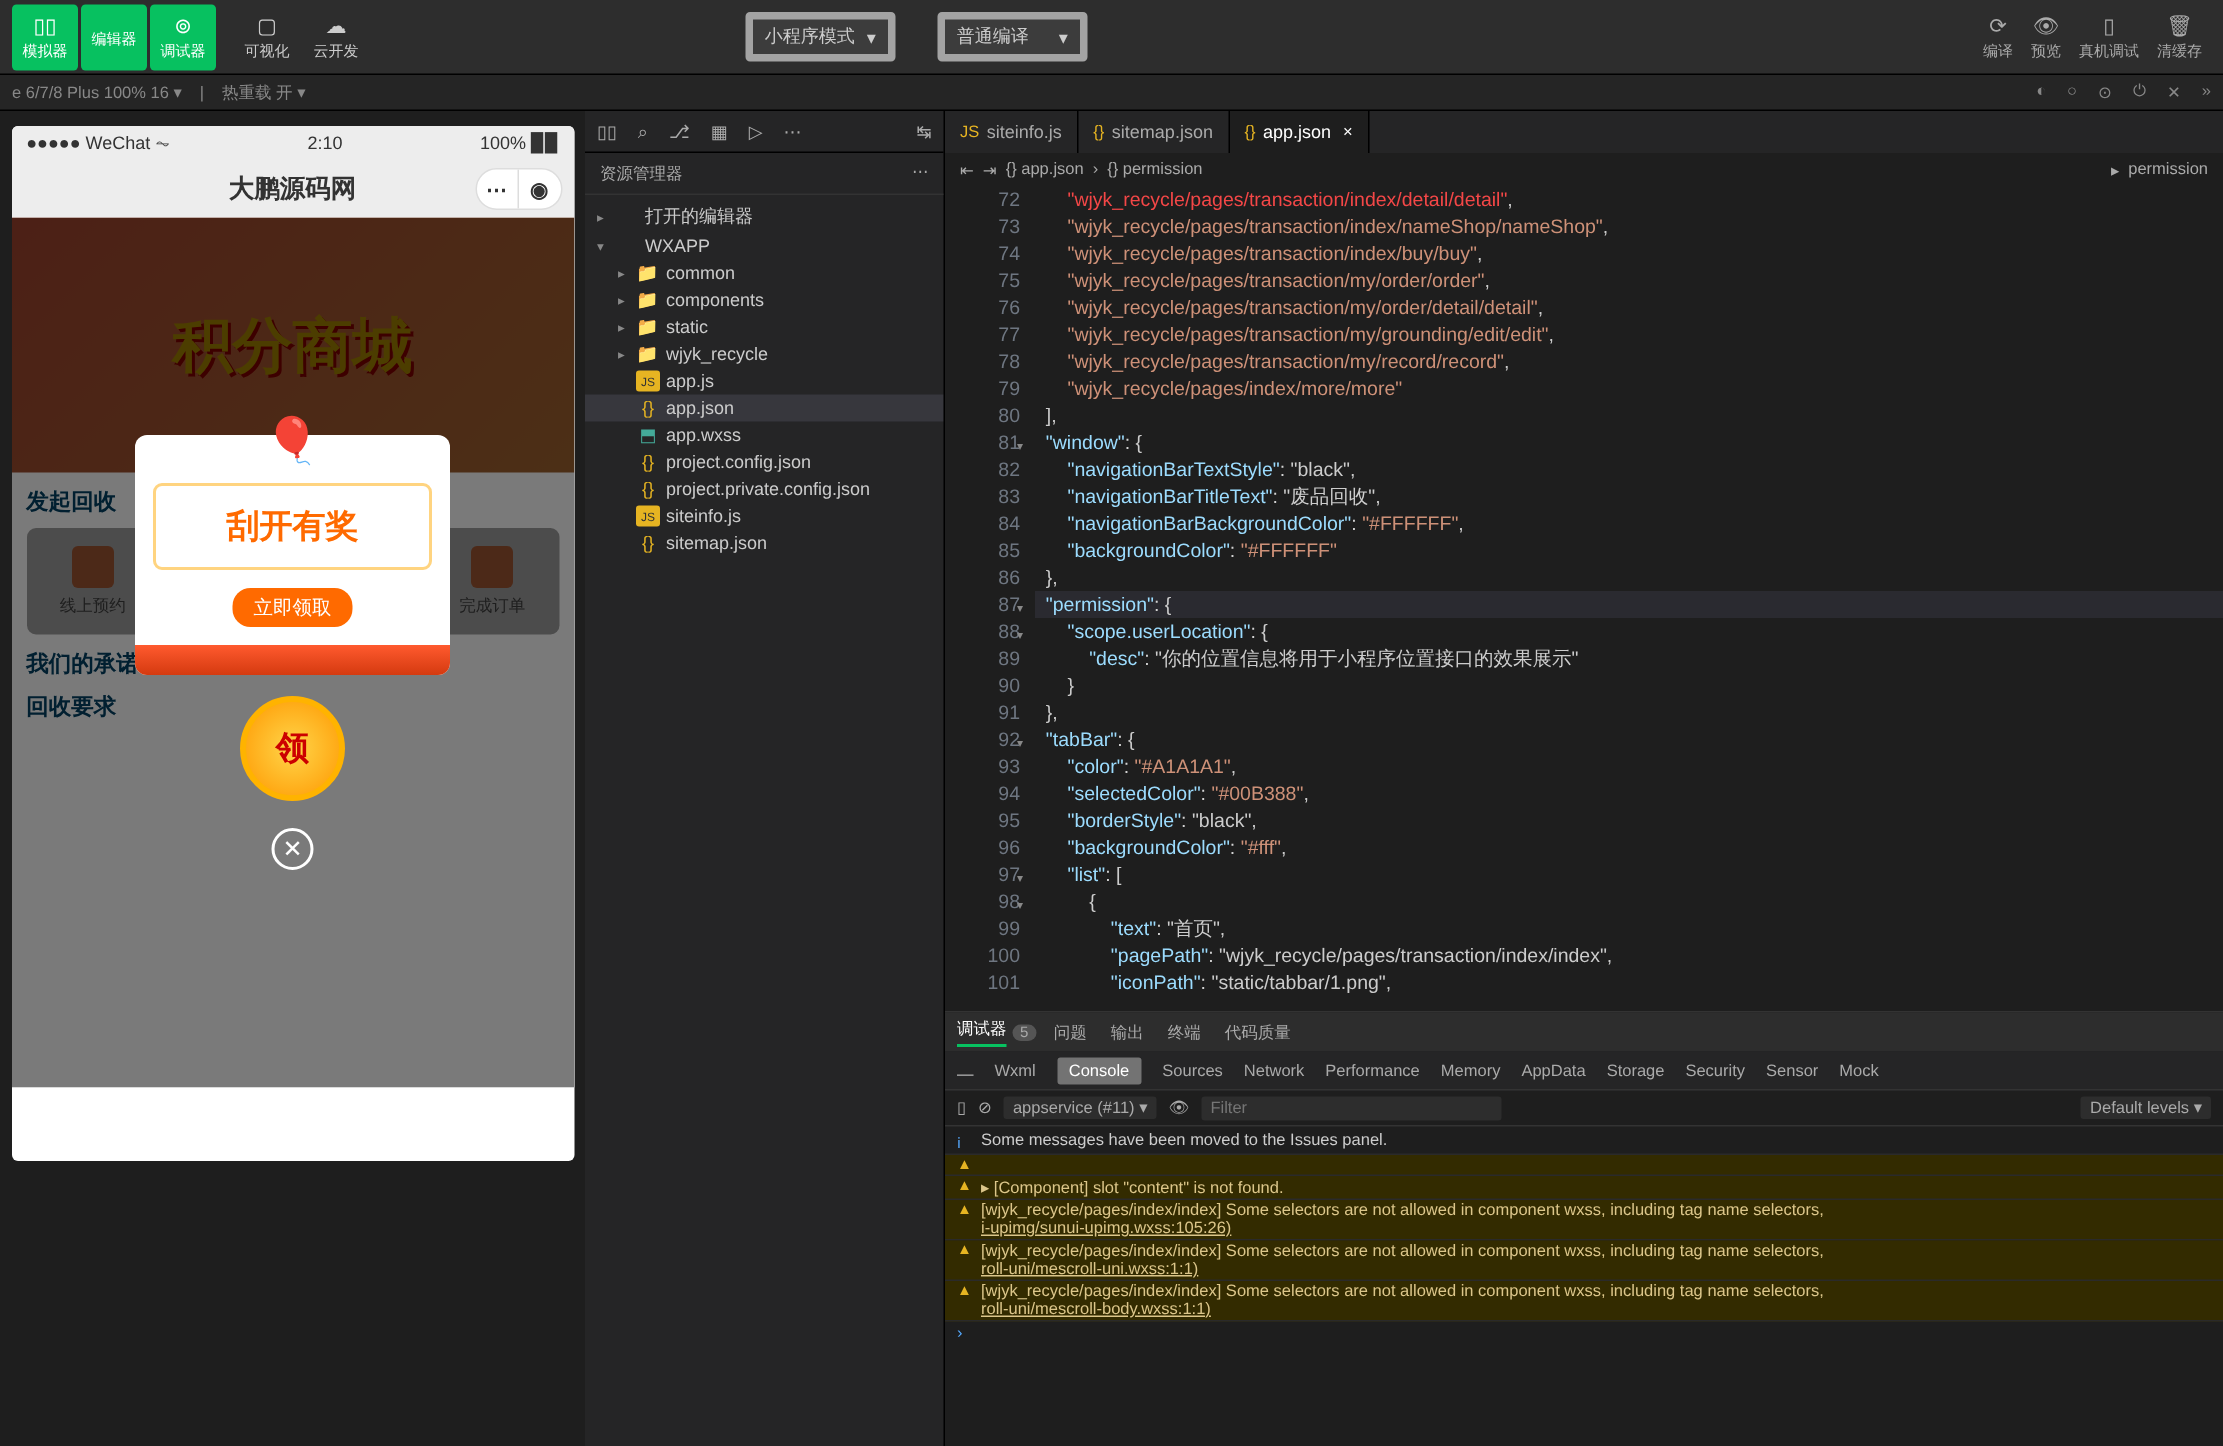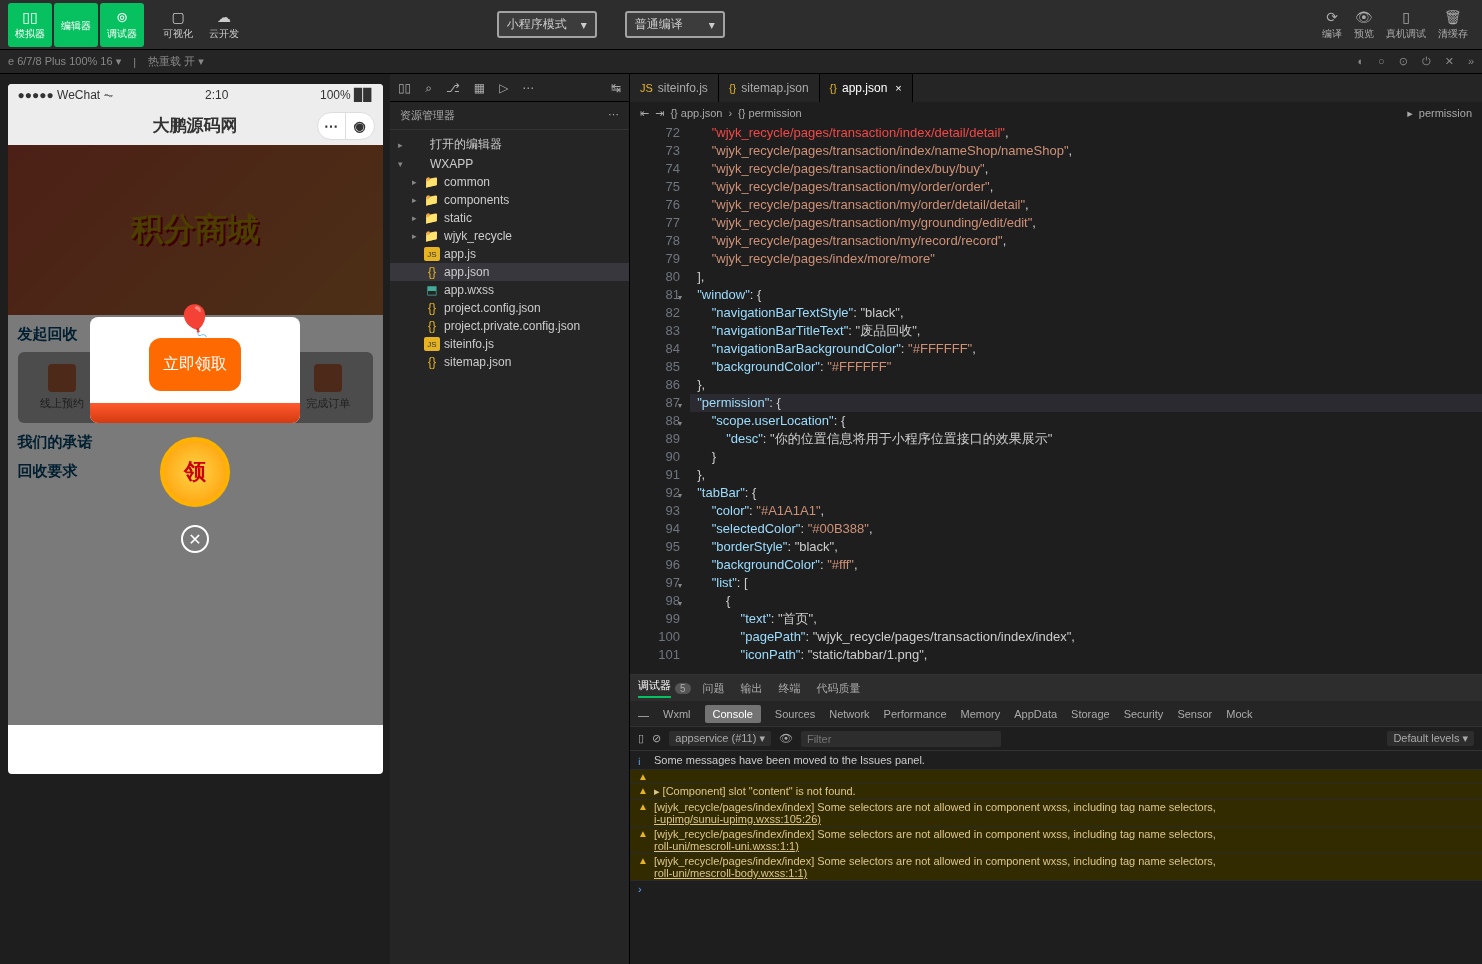--- a/index.html
+++ b/index.html
@@ -10,21 +10,21 @@
 .menubar { background: #2d2d2d; height: 24px; display: flex; align-items: center; padding: 0 8px; color: #aaa; font-size: 12px; border-bottom: 1px solid #000; }
 .menubar span { margin-right: 16px; cursor: pointer; }
 .menubar .title { flex: 1; text-align: center; color: #888; }
 
 
 .toolbar { background: #2d2d2d; height: 50px; display: flex; align-items: center; padding: 0 8px; border-bottom: 1px solid #000; }
 .tool-group { display: flex; gap: 2px; margin-right: 12px; }
 .tool-btn { display: flex; flex-direction: column; align-items: center; justify-content: center; width: 44px; height: 44px; color: #ccc; font-size: 10px; cursor: pointer; border-radius: 3px; }
 .tool-btn.green { background: #07c160; color: #fff; }
 .tool-btn .icon { font-size: 14px; margin-bottom: 2px; }
-.toolbar .select { background: #3c3c3c; border: 2px solid #a3a3a3; color: #ccc; padding: 3px 8px; margin: 0 4px; font-size: 12px; border-radius: 3px; min-width: 100px; display: flex; align-items: center; justify-content: space-between; }
+.toolbar .select { background: #3c3c3c; border: 5px solid #a3a3a3; color: #ccc; padding: 3px 8px; margin: 0 4px; font-size: 12px; border-radius: 3px; min-width: 100px; display: flex; align-items: center; justify-content: space-between; }
 .toolbar .spacer { flex: 1; }
 .tool-small { display: flex; flex-direction: column; align-items: center; margin: 0 6px; color: #aaa; font-size: 10px; cursor: pointer; }
 .tool-small .icon { font-size: 14px; margin-bottom: 2px; }
 
 
 .devicebar { background: #252525; height: 24px; display: flex; align-items: center; padding: 0 8px; color: #888; font-size: 11px; border-bottom: 1px solid #000; }
 .devicebar .item { margin-right: 12px; }
 .devicebar .icons { margin-left: auto; display: flex; gap: 14px; }
 
 
@@ -34,32 +34,32 @@
 .simulator { width: 390px; background: #1e1e1e; display: flex; justify-content: center; padding: 10px 5px; }
 .phone { width: 375px; height: 690px; background: #fff; border-radius: 4px; overflow: hidden; position: relative; }
 .phone-status { display: flex; justify-content: space-between; padding: 4px 10px; font-size: 12px; color: #333; background: #ededed; }
 .phone-header { text-align: center; padding: 8px; font-size: 17px; font-weight: 600; background: #ededed; position: relative; color: #333; }
 .phone-capsule { position: absolute; right: 8px; top: 6px; display: flex; border: 1px solid #ddd; border-radius: 14px; background: #fff; }
 .phone-capsule div { width: 28px; height: 26px; display: flex; align-items: center; justify-content: center; font-size: 14px; color: #333; }
 .phone-capsule div:first-child { border-right: 1px solid #ddd; }
 .phone-body { background: #f5f5f5; height: calc(100% - 110px); position: relative; overflow: hidden; }
 .phone-body .dim { filter: brightness(0.6); }
 .banner { height: 170px; background: linear-gradient(135deg, #ff6b4a, #ff9e4a); margin: 0; position: relative; display: flex; align-items: center; justify-content: center; }
-.banner-text { color: #ffcc00; font-size: 32px; font-weight: bold; text-shadow: 2px 2px 0 #c00; }
+.banner-text { color: #ffcc00; font-size: 40px; font-weight: bold; text-shadow: 2px 2px 0 #c00; }
 .notice { margin: 10px; background: #fff; border-radius: 6px; padding: 8px; display: flex; align-items: center; }
 .notice-badge { background: #ff5a2e; color: #fff; font-size: 10px; padding: 2px 6px; border-radius: 3px; }
 .section { margin: 10px; }
 .section h3 { font-size: 15px; font-weight: 600; color: #0369a1; margin-bottom: 8px; }
 .grid4 { display: flex; background: #fff; border-radius: 6px; padding: 12px 0; }
 .grid4 > div { flex: 1; text-align: center; font-size: 11px; color: #666; }
 .grid4 .ico { width: 28px; height: 28px; background: #ff8a50; margin: 0 auto 4px; border-radius: 4px; }
 .overlay { position: absolute; inset: 0; background: rgba(0,0,0,0.5); display: flex; flex-direction: column; align-items: center; justify-content: center; }
 .popup { width: 210px; background: #fff; border-radius: 8px; padding: 16px 12px; text-align: center; position: relative; }
 .popup-title { font-size: 22px; color: #ff6a00; font-weight: bold; border: 2px solid #ffd480; padding: 12px 8px; border-radius: 6px; margin: 10px 0 12px; }
-.popup-btn { background: #ff6a00; color: #fff; font-size: 16px; padding: 16px 14px; border-radius: 12px; display: inline-block; }
+.popup-btn { background: #ff6a00; color: #fff; font-size: 13px; padding: 4px 14px; border-radius: 12px; display: inline-block; }
 .popup-ribbon { height: 20px; background: linear-gradient(#ff5a2e, #d43a10); margin: 12px -12px -16px; border-radius: 0 0 8px 8px; }
 .coin { width: 70px; height: 70px; background: radial-gradient(circle, #ffd54a, #ff9800); border-radius: 50%; margin: 14px auto 0; display: flex; align-items: center; justify-content: center; color: #c00; font-size: 22px; font-weight: bold; border: 4px solid #ffb300; }
 .close-circle { margin-top: 18px; width: 28px; height: 28px; border: 2px solid #fff; border-radius: 50%; display: flex; align-items: center; justify-content: center; color: #fff; font-size: 16px; }
 .phone-tabbar { position: absolute; bottom: 0; left: 0; right: 0; height: 55px; background: #fff; display: flex; border-top: 1px solid #eee; }
 .phone-tabbar > div { flex: 1; display: flex; flex-direction: column; align-items: center; justify-content: center; font-size: 10px; color: #999; }
 .phone-tabbar > div.active { color: #07c160; }
 .phone-tabbar .ico { width: 22px; height: 22px; background: #ccc; border-radius: 50%; margin-bottom: 2px; }
 .phone-tabbar .active .ico { background: #07c160; }
 
 
@@ -241,20 +241,21 @@
             <div class="section">
                 <h3>我们的承诺</h3>
               </div>
             <div class="section">
                 <h3>回收要求</h3>
               </div>
           </div>
           <div class="overlay">
             <div class="popup">
               <div style="font-size:30px;margin-top:-30px">🎈</div>
+              <div class="popup-title">刮开有奖</div>
               <div class="popup-btn">立即领取</div>
               <div class="popup-ribbon"></div>
             </div>
             <div class="coin">领</div>
             <div class="close-circle">✕</div>
           </div>
         </div>
       </div>
     </div>
 

